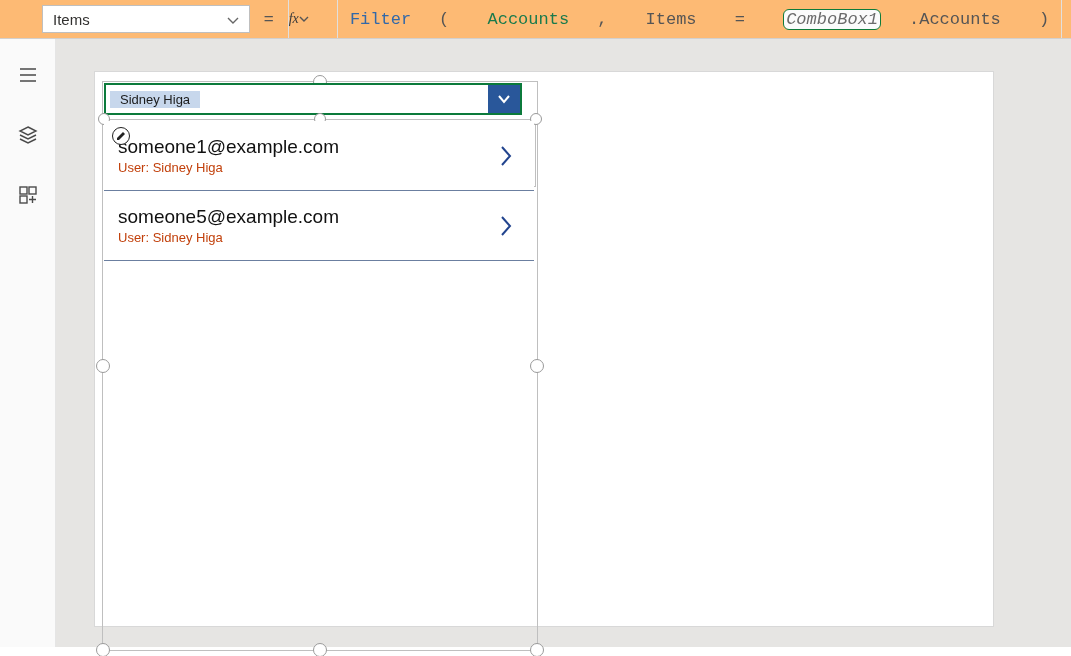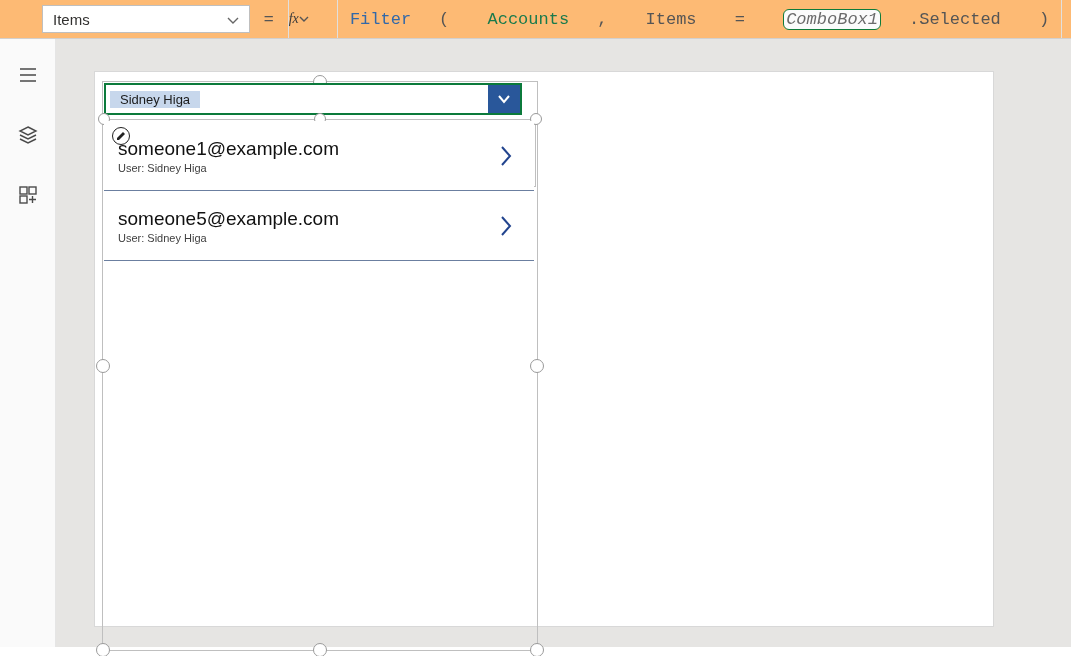--- a/index.html
+++ b/index.html
@@ -191,21 +191,21 @@
     height: 70px;
     border-bottom: 1px solid #6b7fa0;
     display: flex;
     align-items: center;
     padding: 6px 18px 6px 14px;
     position: relative;
     background:#fff;
   }
   .row .info { display:flex; flex-direction:column; }
   .row .email { font-size: 19px; color:#111; }
-  .row .user  { font-size: 11px; color:#404040; margin-top:2px; }
+  .row .user  { font-size: 13px; color:#c2410c; margin-top:2px; }
   .row .go {
     margin-left:auto;
     width: 20px; height: 20px;
     display:flex; align-items:center; justify-content:center;
   }
   .row .go svg { width:14px; height:22px; stroke:#22448e; fill:none; stroke-width:2; }
 
   .edit-badge {
     position:absolute;
     left:8px; top:6px;
@@ -230,21 +230,21 @@
     </span>
   </div>
   <div class="eq-cell">=</div>
   <div class="fx-cell">
     <span>fx</span>
     <svg viewBox="0 0 10 10">
         <path d="M1 3 L5 7 L9 3" fill="none" stroke="#555" stroke-width="1.4"></path>
       </svg>
   </div>
   <div class="formula-cell">
-    <span class="tok-func">Filter</span><span class="tok-plain">( </span><span class="tok-ident">Accounts</span><span class="tok-plain">, </span><span class="tok-plain">Items</span><span class="tok-plain"> = </span><span class="tok-box">ComboBox1</span><span class="tok-plain">.Selected</span><span class="tok-plain"> )</span>
+    <span class="tok-func">Filter</span><span class="tok-plain">( </span><span class="tok-ident">Accounts</span><span class="tok-plain">, </span><span class="tok-plain">Items</span><span class="tok-plain"> = </span><span class="tok-box">ComboBox1</span><span class="tok-plain">.Accounts</span><span class="tok-plain"> )</span>
   </div>
   <div class="formula-terminator"></div>
 </div>
 
 <div class="body-split">
   <div class="leftrail">
     <span>
       <svg viewBox="0 0 20 20">
           <path d="M2 4h16M2 10h16M2 16h16"></path>
         </svg>

